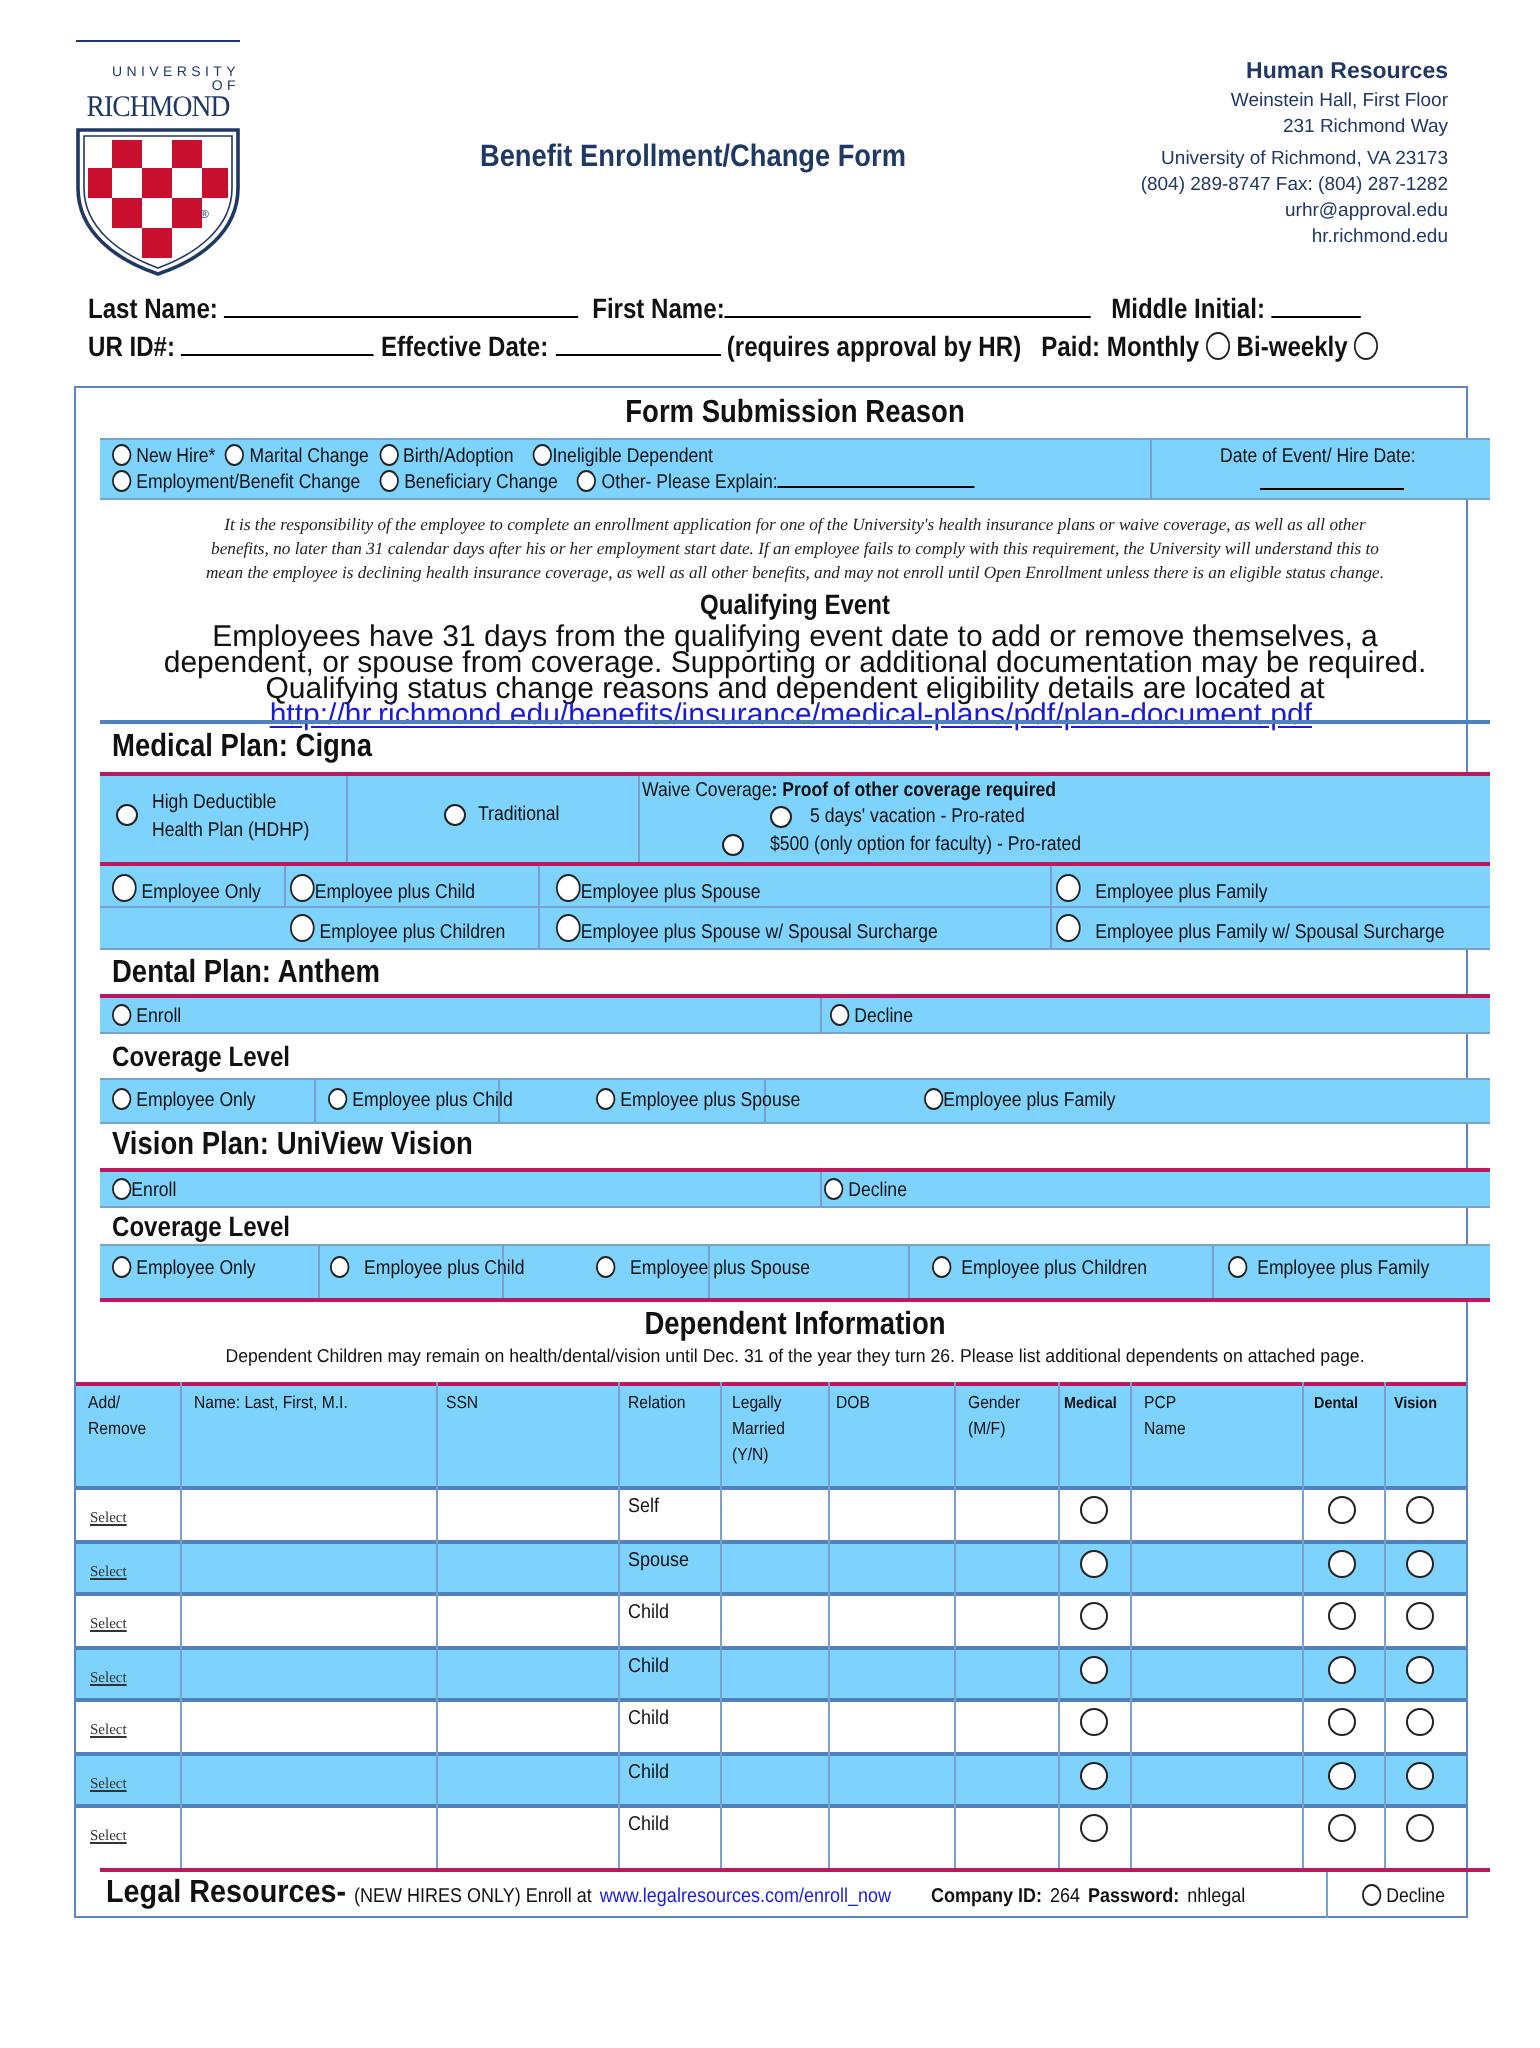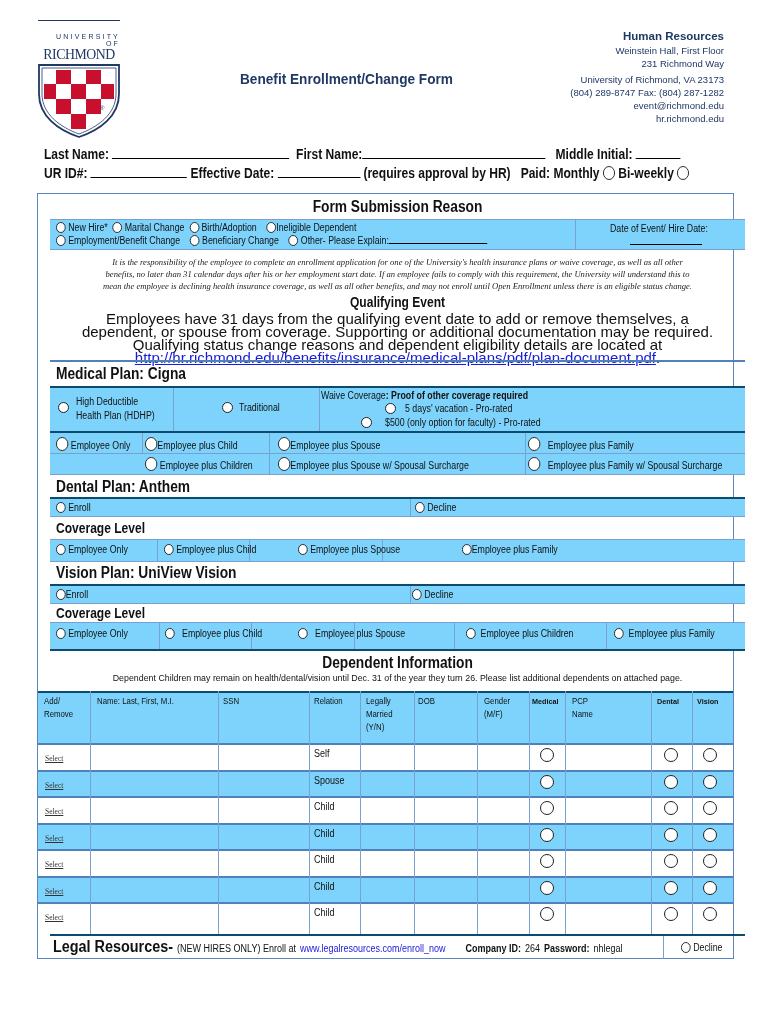--- a/index.html
+++ b/index.html
@@ -9,21 +9,21 @@
   .hdr-right { position: absolute; right: 46px; text-align: right; font-size: 9.5px; color: #1f3864; line-height: 13px; }
   .hdr-right .hr-title { font-weight: bold; font-size: 11.5px; line-height: 16px; }
   .doc-title { position: absolute; left: 240px; top: 70px; font-size: 15.5px; font-weight: bold; color: #1f3864; transform: scaleX(0.88); transform-origin: left; letter-spacing: 0; }
   .info-line { position: absolute; left: 44px; font-size: 14px; font-weight: bold; transform: scaleX(0.86); transform-origin: left; white-space: nowrap; }
   .blank { display: inline-block; border-bottom: 1px solid #000; height: 12px; vertical-align: baseline; }
   .radio { display: inline-block; width: 11px; height: 11px; border: 1.6px solid #222; border-radius: 50%; vertical-align: -2px; background: #fff; }
   .radio.lg { width: 14px; height: 14px; border-width: 1.6px; }
   .frame { position: absolute; left: 37px; top: 193px; width: 697px; height: 766px; border: 1px solid #5b86c2; }
   .sec { position: absolute; left: 50px; width: 695px; }
   .blue { background: #7dd3fc; }
-  .bline { border-top: 2px solid #0c4a6e; }
+  .bline { border-top: 2px solid #be185d; }
   .tline { border-top: 1px solid #7aa0cf; }
   .vline { position: absolute; top: 0; bottom: 0; border-left: 1px solid #7aa0cf; }
   .txt { position: absolute; white-space: nowrap; font-size: 10px; transform: scaleX(0.88); transform-origin: left; }
   .h-sec { font-size: 16px; font-weight: bold; transform: scaleX(0.86); transform-origin: left; position: absolute; white-space: nowrap; }
   .h-center { font-size: 16px; font-weight: bold; position: absolute; left: 0; right: 0; text-align: center; transform: scaleX(0.86); }
   .center { position: absolute; left: 0; right: 0; text-align: center; }
   .italic-par { font-style: italic; font-size: 8.6px; line-height: 12px; color: #222; font-family: Liberation Serif, serif; }
   .par { font-size: 15px; line-height: 13px; color: #111; }
   a.link { color: #1a1adb; text-decoration: underline; }
   .dep-grid { position: absolute; left: 38px; width: 695px; }
@@ -58,21 +58,21 @@
 
 <div class="doc-title">Benefit Enrollment/Change Form</div>
 
 <div class="hdr-right" style="top:28px;">
   <div class="hr-title">Human Resources</div>
   <div>Weinstein Hall, First Floor</div>
   <div>231 Richmond Way</div>
   <div style="height:3px"></div>
   <div>University of Richmond, VA 23173</div>
   <div>(804) 289-8747 Fax: (804) 287-1282</div>
-  <div>event@richmond.edu</div>
+  <div>urhr@approval.edu</div>
   <div>hr.richmond.edu</div>
 </div>
 
 <div class="info-line" style="top:146px;">
   <span>Last Name:</span>
   <span class="blank" style="width:206px;"></span>
   &nbsp;<span>First Name:</span><span class="blank" style="width:213px;"></span>
   &nbsp;&nbsp;<span>Middle Initial:</span>
   <span class="blank" style="width:52px;"></span>
 </div>

